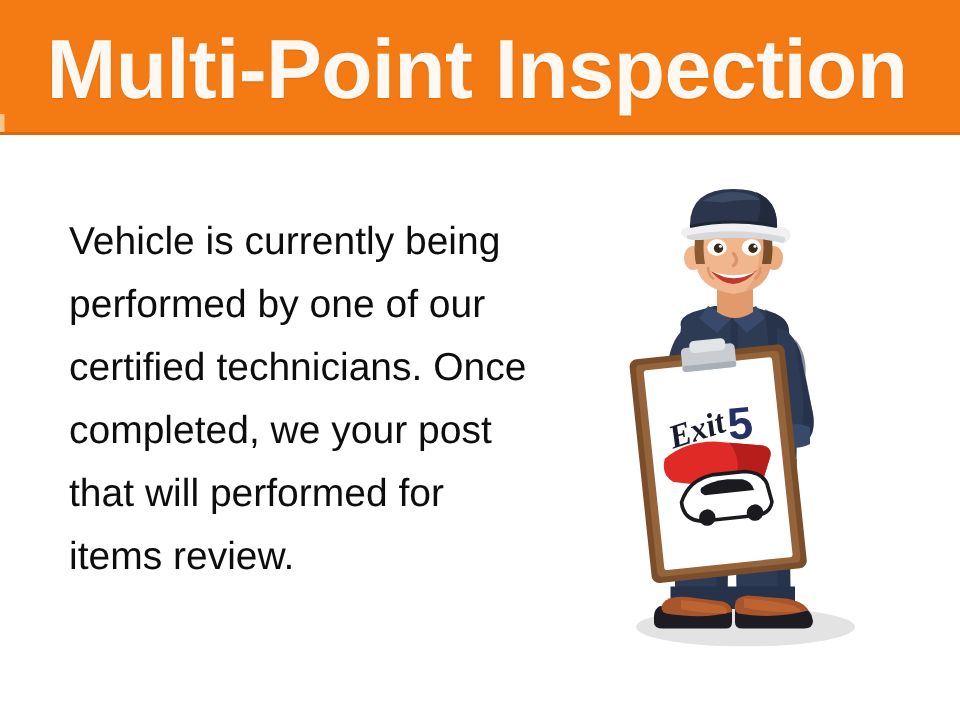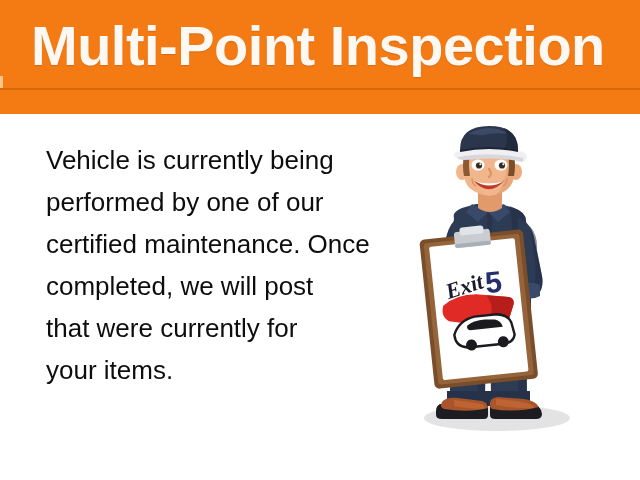--- a/index.html
+++ b/index.html
@@ -20,21 +20,21 @@
     left: 0; top: 0;
     width: 640px; height: 480px;
     background: #ffffff;
   }
 
   
   #header-banner {
     position: absolute;
     left: 0; top: 0;
     width: 640px;
-    height: 114px;
+    height: 90px;
     background: #F47B14;
     box-sizing: border-box;
     padding-left: 32px;
   }
   #header-banner-underline {
     position: absolute;
     left: 0; top: 88px;
     width: 640px; height: 2px;
     background: #D9690A;
   }
@@ -91,24 +91,24 @@
 
   <div id="header-banner">
     <div id="header-left-sliver"></div>
     <div id="header-banner-underline"></div>
     <div id="page-title">Multi-Point Inspection</div>
   </div>
 
   <div id="body-text">
     <span class="tline">Vehicle is currently being</span>
     <span class="tline">performed by one of our</span>
-    <span class="tline">certified maintenance. Once</span>
-    <span class="tline">completed, we will post</span>
-    <span class="tline">that were currently for</span>
-    <span class="tline">your items.</span>
+    <span class="tline">certified technicians. Once</span>
+    <span class="tline">completed, we your post</span>
+    <span class="tline">that will performed for</span>
+    <span class="tline">items review.</span>
   </div>
 
   <div id="mechanic-illustration">
     <svg width="210" height="305" viewBox="0 0 210 305" xmlns="http://www.w3.org/2000/svg">
 
       <ellipse cx="105" cy="292" rx="73" ry="13" fill="#E3E3E4"></ellipse>
 
       <path d="M58 190 L58 272 Q58 279 65 279 L86 279 Q93 279 93 272 L94 190 Z" fill="#2D3B54"></path>
 
       <path d="M98 190 L99 272 Q99 279 106 279 L128 279 Q135 279 135 272 L134 190 Z" fill="#2D3B54"></path>

